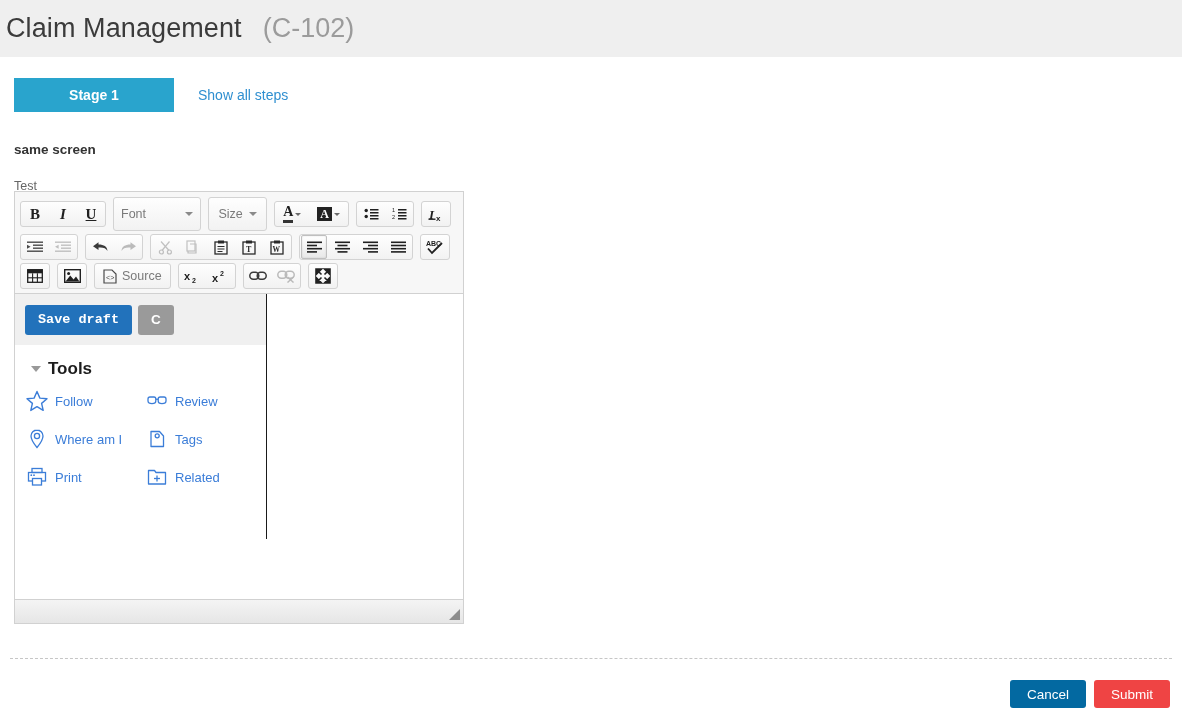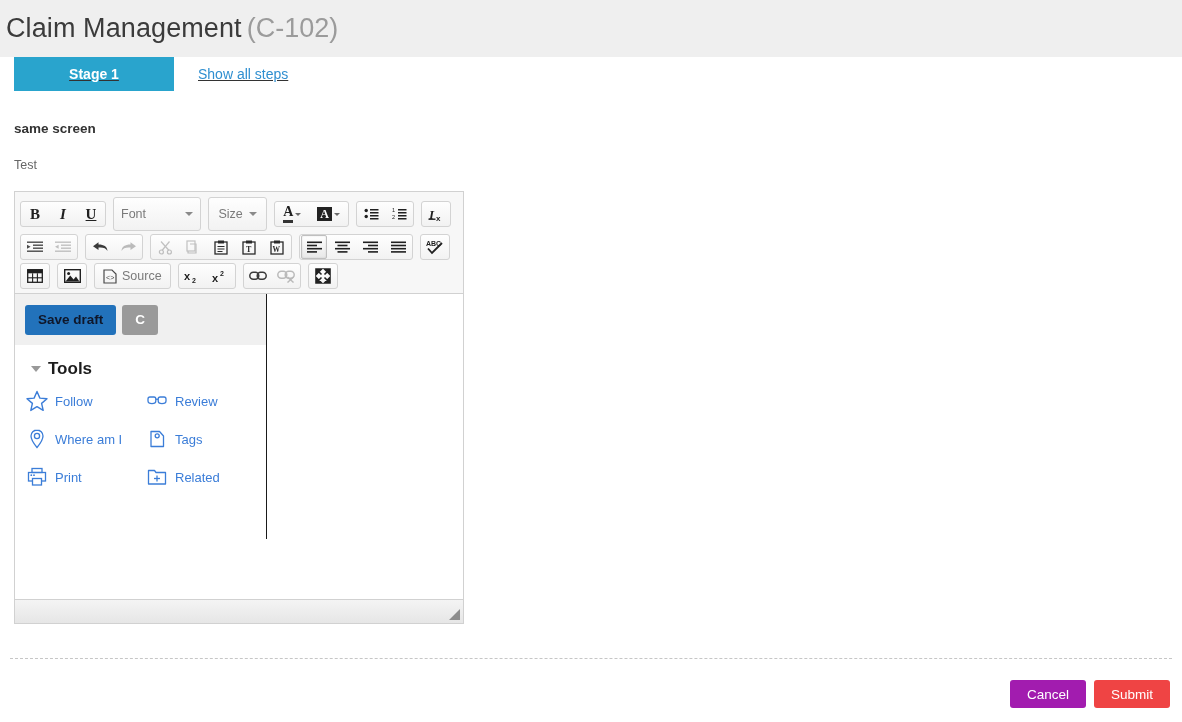--- a/index.html
+++ b/index.html
@@ -27,29 +27,28 @@
     font-size: 27px;
     font-weight: 400;
     color: #3b3b3b;
     letter-spacing: 0.1px;
     white-space: nowrap;
   }
   .page-title-code {
     font-size: 27px;
     font-weight: 400;
     color: #9b9b9b;
-    margin-left: 5px;
+    margin-left: 21px;
   }
 
   
   .stage-row {
     display: flex;
     align-items: center;
-    padding: 0 0 0 14px;
-    text-decoration: underline;
+    padding: 21px 0 0 14px;
   }
   .stage-tab {
     background: #29a4cd;
     color: #ffffff;
     font-size: 14px;
     font-weight: 700;
     padding: 0 20px;
     height: 34px;
     line-height: 34px;
     min-width: 160px;
@@ -201,30 +200,30 @@
   .inner-actionbar {
     background: #f0f0f0;
     height: 51px;
     display: flex;
     align-items: center;
     padding-left: 10px;
     gap: 6px;
   }
   .btn-primary {
     background: #2272bb;
-    color: #0f172a;
+    color: #ffffff;
     font-size: 13.5px;
     font-weight: 700;
     border: none;
     border-radius: 3px;
     height: 30px;
     padding: 0 13px;
     cursor: pointer;
     white-space: nowrap;
-    font-family: Liberation Sans, sans-serif;
+    font-family: Liberation Mono, monospace;
   }
   .btn-secondary-gray {
     background: #9a9a9a;
     color: #ffffff;
     font-size: 13.5px;
     font-weight: 700;
     border: none;
     border-radius: 3px;
     height: 30px;
     padding: 0 13px;
@@ -295,21 +294,21 @@
     margin: 0;
   }
   .footer-actions {
     position: absolute;
     right: 12px;
     top: 680px;
     display: flex;
     gap: 8px;
   }
   .btn-cancel {
-    background: #a21caf;
+    background: #0369a1;
     color: #ffffff;
     border: none;
     border-radius: 3px;
     height: 28px;
     padding: 0 17px;
     font-size: 13.5px;
     cursor: pointer;
     font-family: "Liberation Sans", sans-serif;
   }
   .btn-submit {

